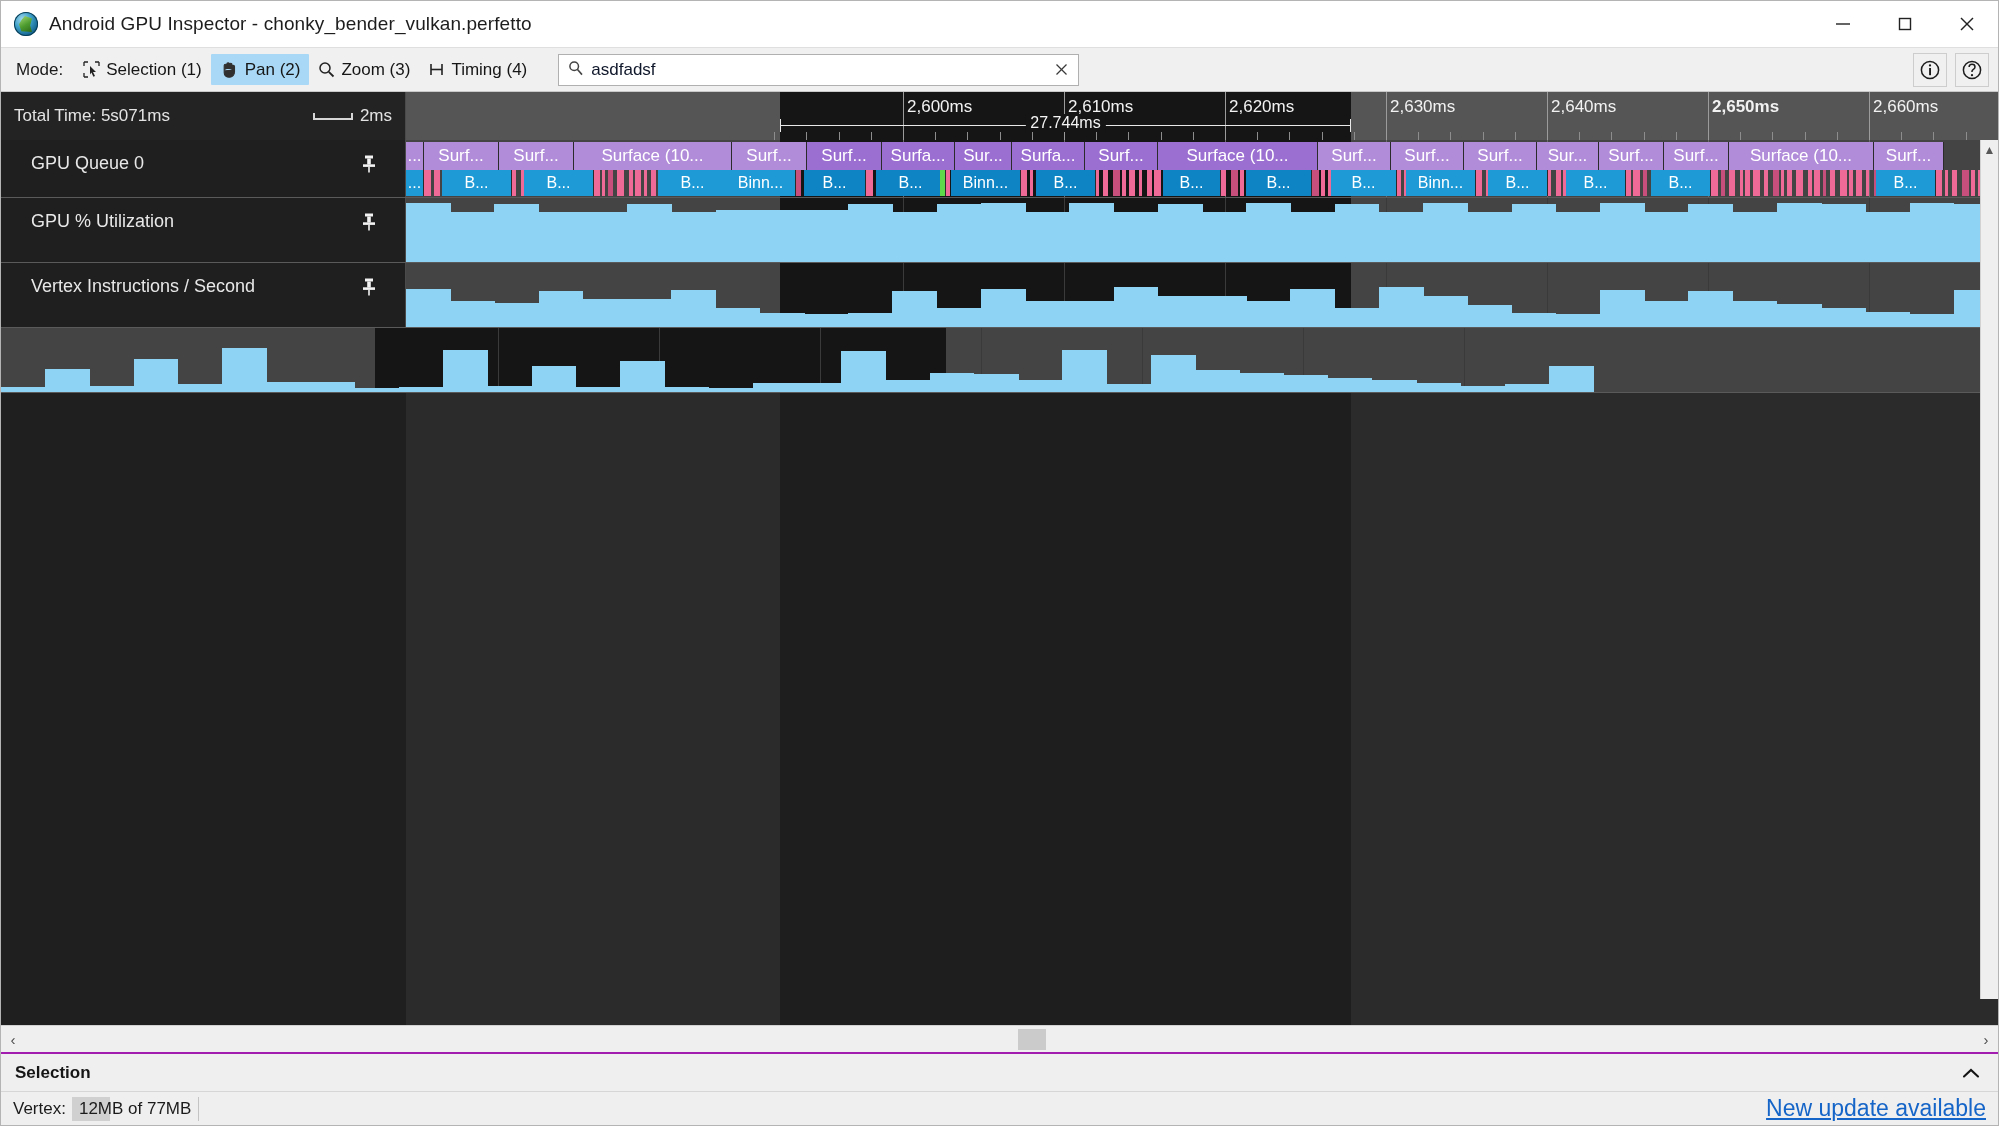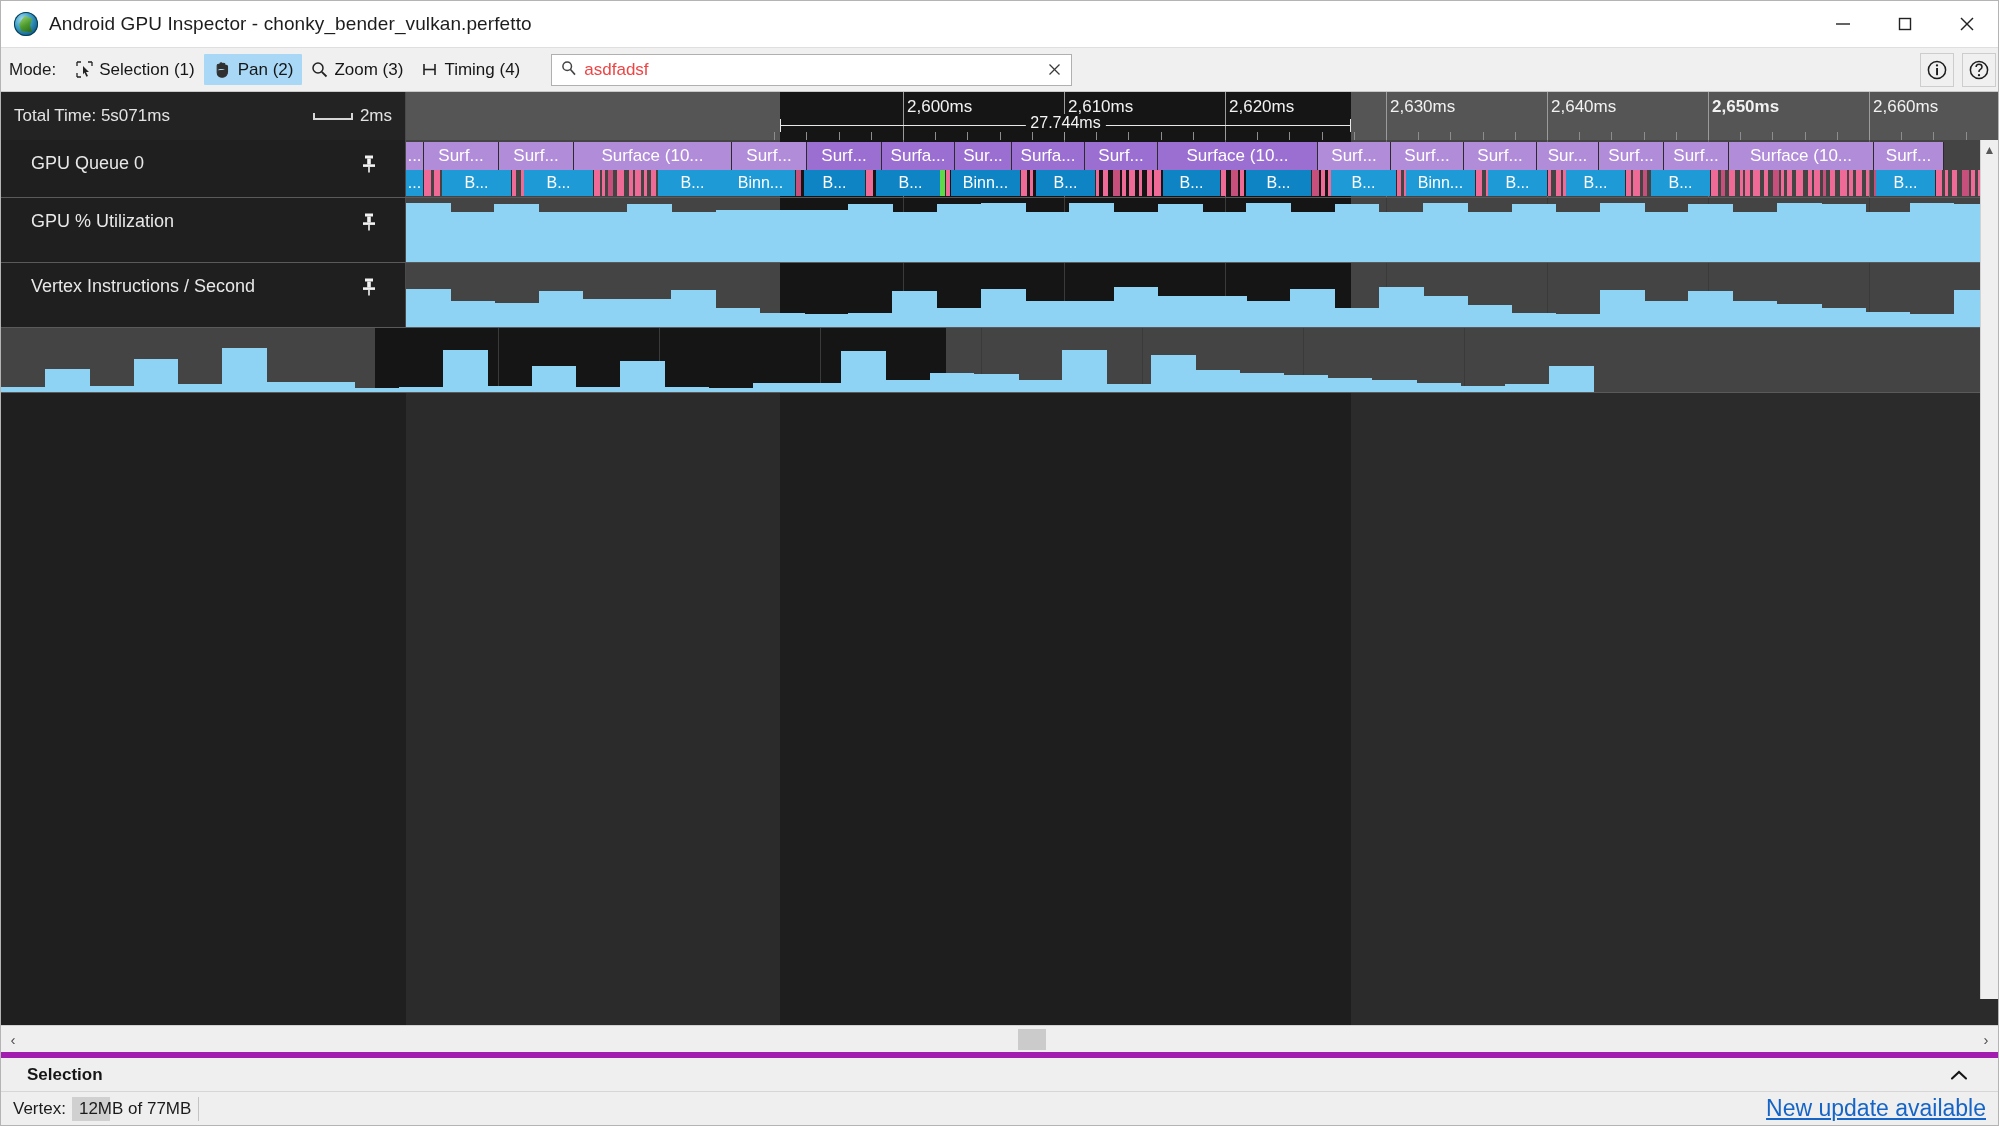--- a/index.html
+++ b/index.html
@@ -32,33 +32,33 @@
   .wbtn svg { display: block; }
 
   
   .menubar { height: 26px; min-height: 26px; display: flex; align-items: center;
              background: #ffffff; padding-left: 8px; }
   .menu-item { font-size: 17px; color: #1b1b1b; padding: 2px 8px; cursor: default; }
 
   
   .toolbar { height: 45px; min-height: 45px; display: flex; align-items: center;
              background: #f0f0f0; border-top: 1px solid #dfdfdf;
-             border-bottom: 1px solid #c9c9c9; padding: 0 2px; gap: 0; }
+             border-bottom: 1px solid #c9c9c9; padding: 0 9px; gap: 0; }
   .mode-label { font-size: 17px; color: #1b1b1b; margin: 0 11px 0 6px; }
   .mode-btn { display: flex; align-items: center; gap: 6px; height: 31px;
               padding: 0 9px; font-size: 17px; color: #161616; border-radius: 1px;
               cursor: default; white-space: nowrap; }
   .mode-btn.active { background: #a8d8f5; }
   .mode-btn svg { display: block; flex: 0 0 auto; }
   .search-wrap { position: relative; margin-left: 22px; width: 521px; height: 32px; }
   .search-box { width: 100%; height: 100%; background: #ffffff;
                 border: 1px solid #b0b0b0; display: flex; align-items: center;
                 padding: 0 6px; }
   .search-box .mag { margin: 0 5px 0 3px; flex: 0 0 auto; }
-  .search-val { flex: 1 1 auto; font-size: 17px; color: #ef4444; outline: none;
+  .search-val { flex: 1 1 auto; font-size: 17px; color: #0f172a; outline: none;
                 border: 0; background: transparent; font-family: inherit; }
   .search-clear { width: 22px; height: 22px; display: flex; align-items: center;
                   justify-content: center; cursor: default; }
   .toolbar .spacer { flex: 1 1 auto; }
   .icon-btn { width: 34px; height: 34px; display: flex; align-items: center;
               justify-content: center; background: #f0f0f0; border: 1px solid #cdcdcd;
               margin-left: 8px; cursor: default; }
 
   
   .timeline { flex: 1 1 auto; position: relative; background: #1e1e1e;
@@ -124,22 +124,22 @@
   .hscroll .trough { flex: 1 1 auto; height: 100%; position: relative; }
   .hscroll .thumb { position: absolute; top: 3px; height: 21px; width: 28px;
                     background: #cbcbcb; }
   .vscroll { position: absolute; right: 0; top: 0; width: 18px; background: #efefef;
              border-left: 1px solid #d2d2d2; display: flex; flex-direction: column;
              align-items: center; }
   .vscroll .varrow { font-size: 12px; color: #585858; margin-top: 3px; }
 
   
   .sel-panel { height: 39px; min-height: 39px; background: #efefef;
-               border-top: 6px solid #a21caf; display: flex; align-items: center;
-               padding: 0 26px; }
+               border-top: 2px solid #a21caf; display: flex; align-items: center;
+               padding: 0 14px; }
   .sel-title { font-size: 17px; font-weight: bold; color: #161616; }
   .sel-panel .spacer { flex: 1 1 auto; }
   .collapse { width: 26px; height: 26px; display: flex; align-items: center;
               justify-content: center; }
 
   
   .statusbar { height: 34px; min-height: 34px; background: #efefef;
                border-top: 1px solid #d6d6d6; display: flex; align-items: center;
                padding: 0 12px; }
   .status-left { display: flex; align-items: center; font-size: 17px; color: #1b1b1b; }

